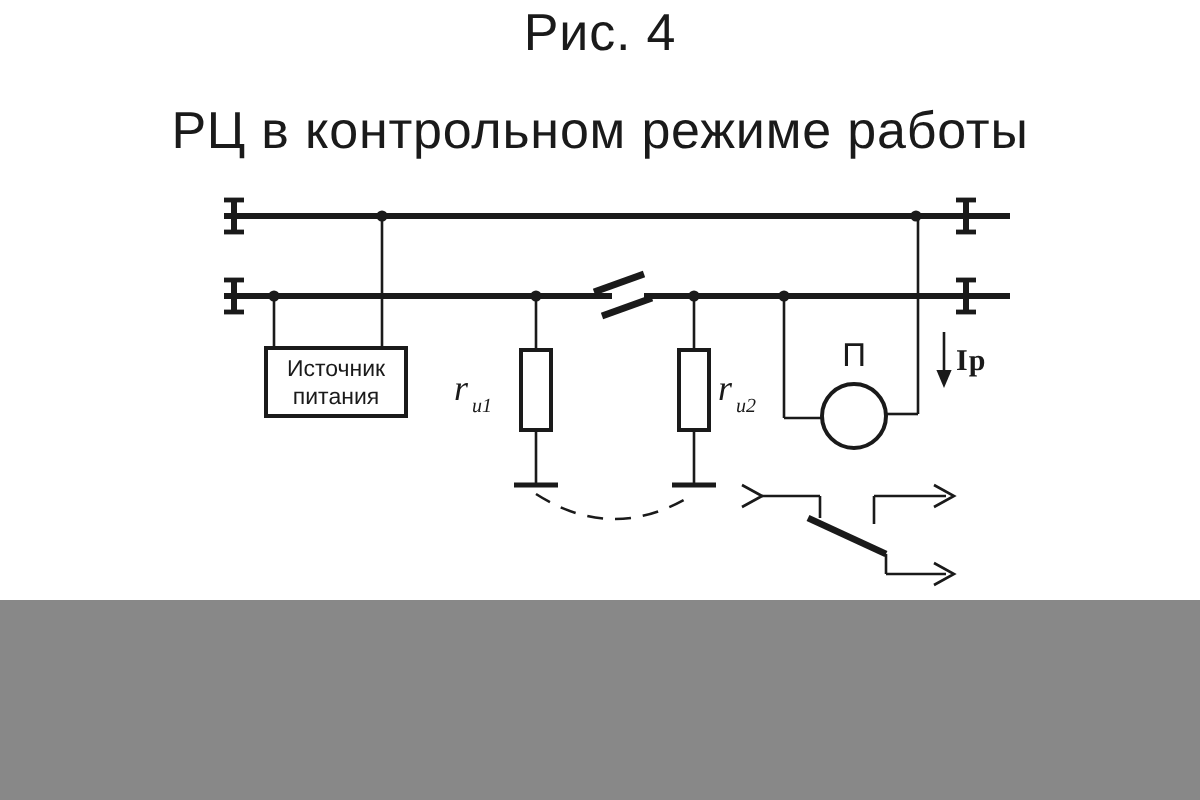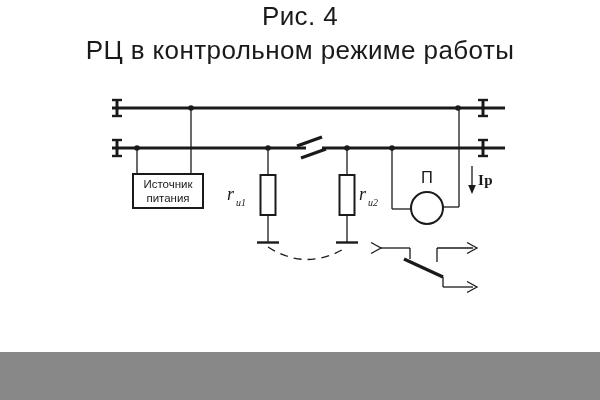--- a/index.html
+++ b/index.html
@@ -1,29 +1,29 @@
 <!DOCTYPE html>
 <html style="--ink: #1a1a1a; --bg: #ffffff;"><head>
 <meta charset="utf-8">
 <style>
   :root { --ink: #1a1a1a; --bg: #ffffff; }
   * { box-sizing: border-box; }
   body { margin: 0; background: #888; }
   .page {
-    width: 600px; height: 352px; position: relative;
+    width: 600px; height: 300px; position: relative;
     background: var(--bg); overflow: hidden; margin: 0 auto;
     font-family: "Liberation Sans", sans-serif;
   }
   .title-line {
     position: absolute; left: 0; width: 100%; text-align: center;
     color: var(--ink); font-size: 26px; letter-spacing: 0.4px;
     line-height: 30px; white-space: nowrap;
   }
   .title-1 { top: 1px; }
-  .title-2 { top: 35px; }
+  .title-2 { top: 50px; }
   svg.diagram { position: absolute; left: 0; top: 0; }
   .rail  { stroke: var(--ink); stroke-width: 3; }
   .wire  { stroke: var(--ink); stroke-width: 1.3; fill: none; }
   .comp  { stroke: var(--ink); stroke-width: 2; fill: #ffffff; }
   .jointv { stroke: var(--ink); stroke-width: 3; }
   .jointc { stroke: var(--ink); stroke-width: 2.4; }
   .brk   { stroke: var(--ink); stroke-width: 3.4; }
   .gbar  { stroke: var(--ink); stroke-width: 2.4; }
   .blade { stroke: var(--ink); stroke-width: 3.4; }
   .dash  { stroke: var(--ink); stroke-width: 1.3; fill: none; stroke-dasharray: 8 6; }

